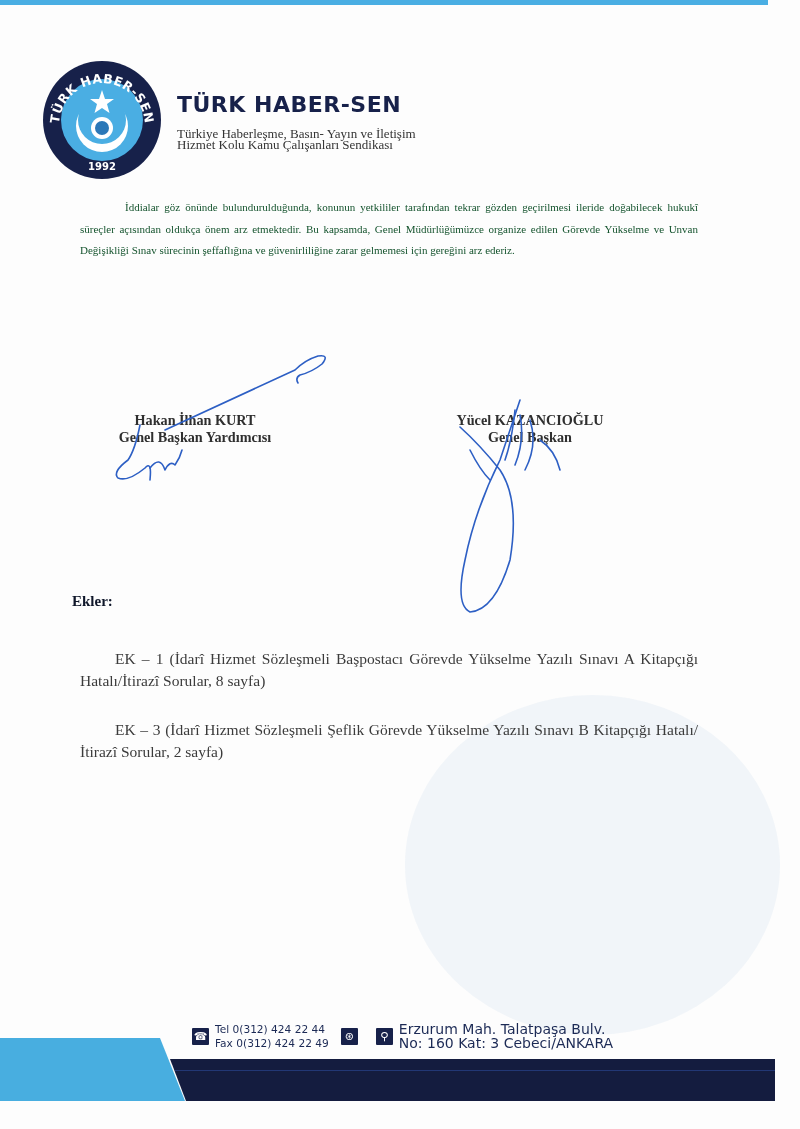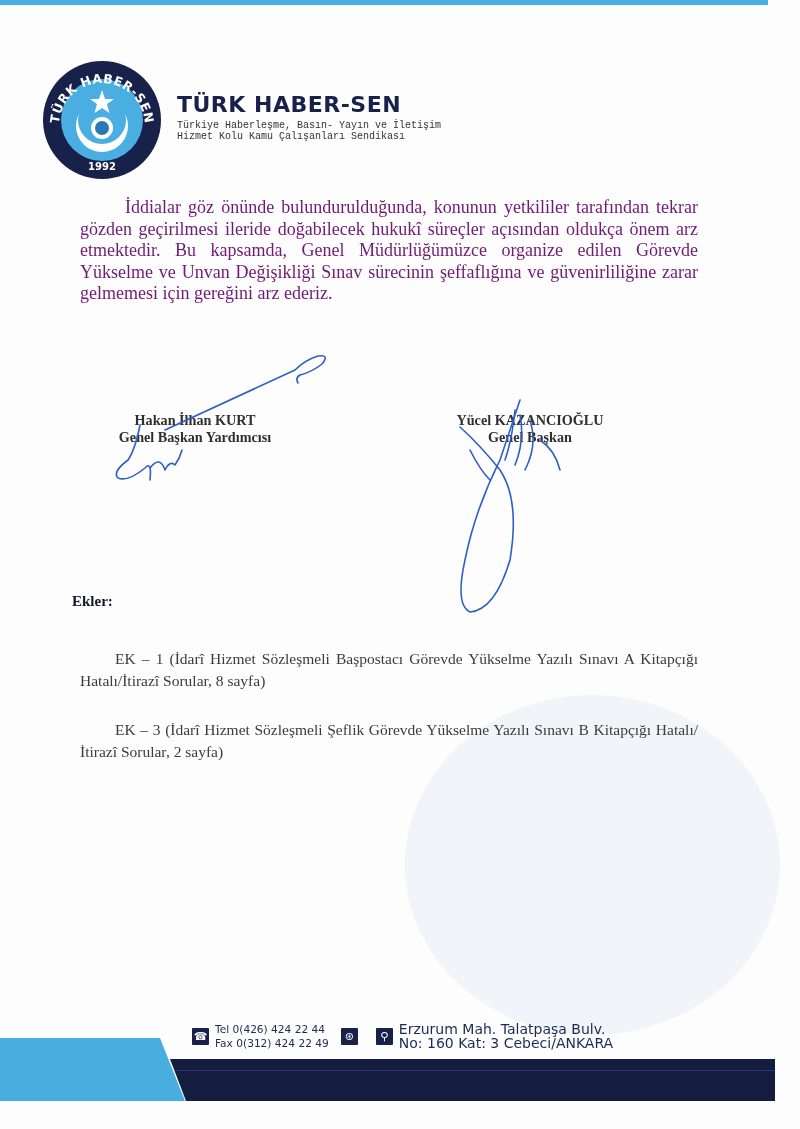--- a/index.html
+++ b/index.html
@@ -16,29 +16,29 @@
   
   .logo {
     position: absolute; left: 42px; top: 60px; width: 120px; height: 120px;
   }
   .brand { position: absolute; left: 177px; top: 93px; }
   .brand-name {
     font-family: "DejaVu Sans", sans-serif; font-weight: bold;
     font-size: 22px; color: #17214a; letter-spacing: 0.5px; line-height: 24px;
   }
   .brand-sub {
-    font-family: Liberation Mono, monospace; font-size: 10px; color: #333;
-    line-height: 11px; margin-top: 3px;
+    font-family: Liberation Serif, serif; font-size: 13px; color: #333;
+    line-height: 11px; margin-top: 11px;
   }
 
   
   .para {
     position: absolute; left: 80px; top: 197px; width: 618px;
-    font-size: 18px; line-height: 21.5px; text-align: justify;
-    text-indent: 45px; color: #701a75;
+    font-size: 11px; line-height: 21.5px; text-align: justify;
+    text-indent: 45px; color: #14532d;
   }
 
   
   .sig-block {
     position: absolute; font-weight: bold; font-size: 14.2px;
     line-height: 17px; text-align: center; color: #2f2f2f;
   }
   .sig-left { left: 100px; top: 412px; width: 190px; }
   .sig-right { left: 430px; top: 412px; width: 200px; }
   .sig-svg { position: absolute; left: 0; top: 0; pointer-events: none; }
@@ -156,21 +156,21 @@
 <div class="ekler-title">Ekler:</div>
 <div class="ek-list">
   <div class="ek-item">EK – 1 (İdarî Hizmet Sözleşmeli Başpostacı Görevde Yükselme Yazılı Sınavı A Kitapçığı Hatalı/İtirazî Sorular, 8 sayfa)</div>
   <div class="ek-item">EK – 3 (İdarî Hizmet Sözleşmeli Şeflik Görevde Yükselme Yazılı Sınavı B Kitapçığı Hatalı/İtirazî Sorular, 2 sayfa)</div>
 </div>
 
 <div class="footer-contacts">
   <div class="fc-group">
     <span class="fc-icon">☎</span>
     <div class="fc-lines">
-      <div><b>Tel</b> <span>0(426) 424 22 44</span></div>
+      <div><b>Tel</b> <span>0(312) 424 22 44</span></div>
       <div><b>Fax</b> <span>0(312) 424 22 49</span></div>
     </div>
   </div>
   <div class="fc-group">
     <span class="fc-icon">⊛</span>
   </div>
   <div class="fc-group">
     <span class="fc-icon">⚲</span>
     <div class="fc-lines" style="font-size:14px;">
       <div>Erzurum Mah. Talatpaşa Bulv.</div>

